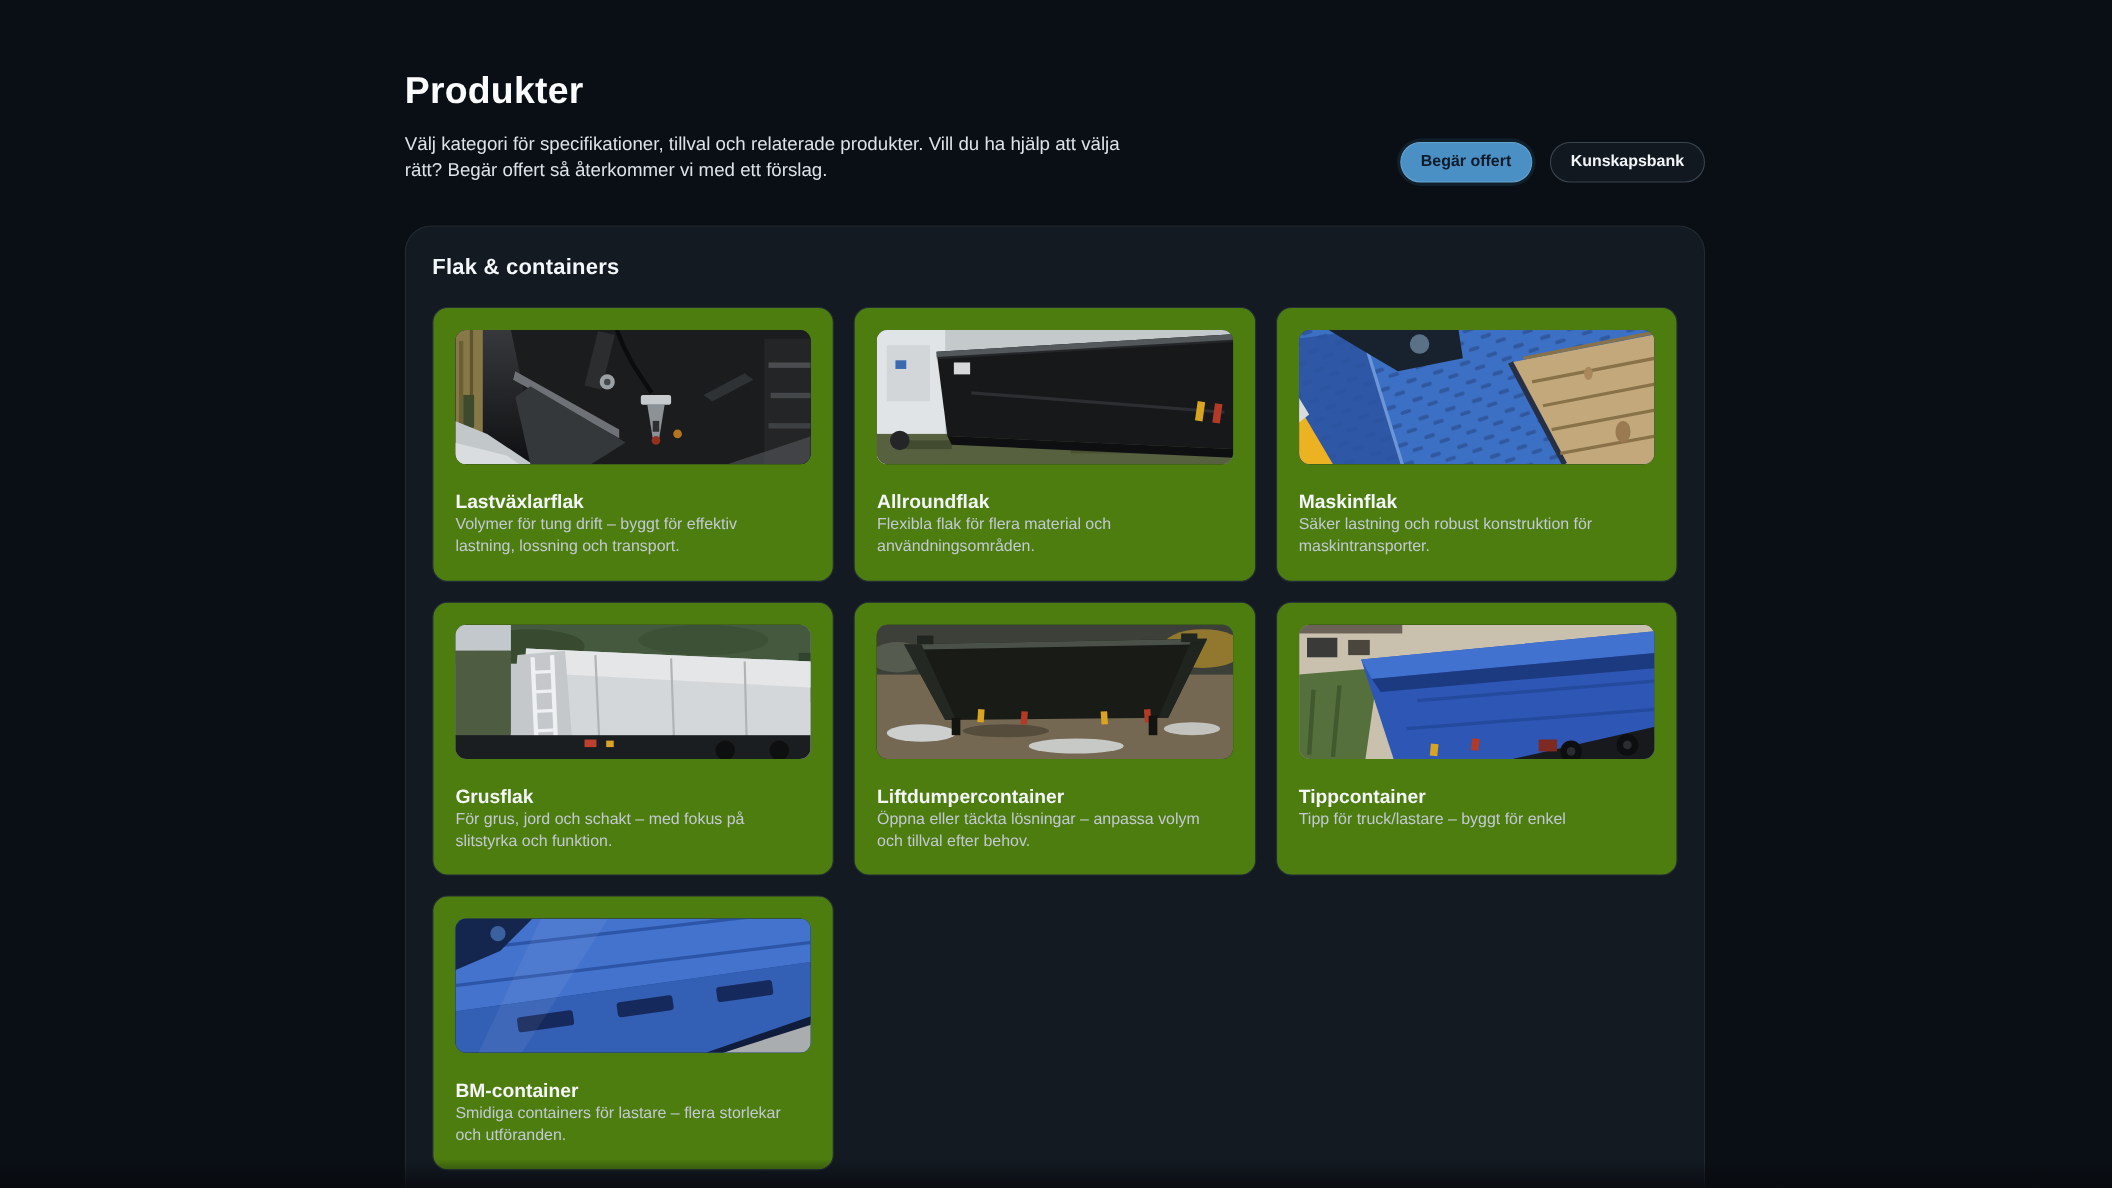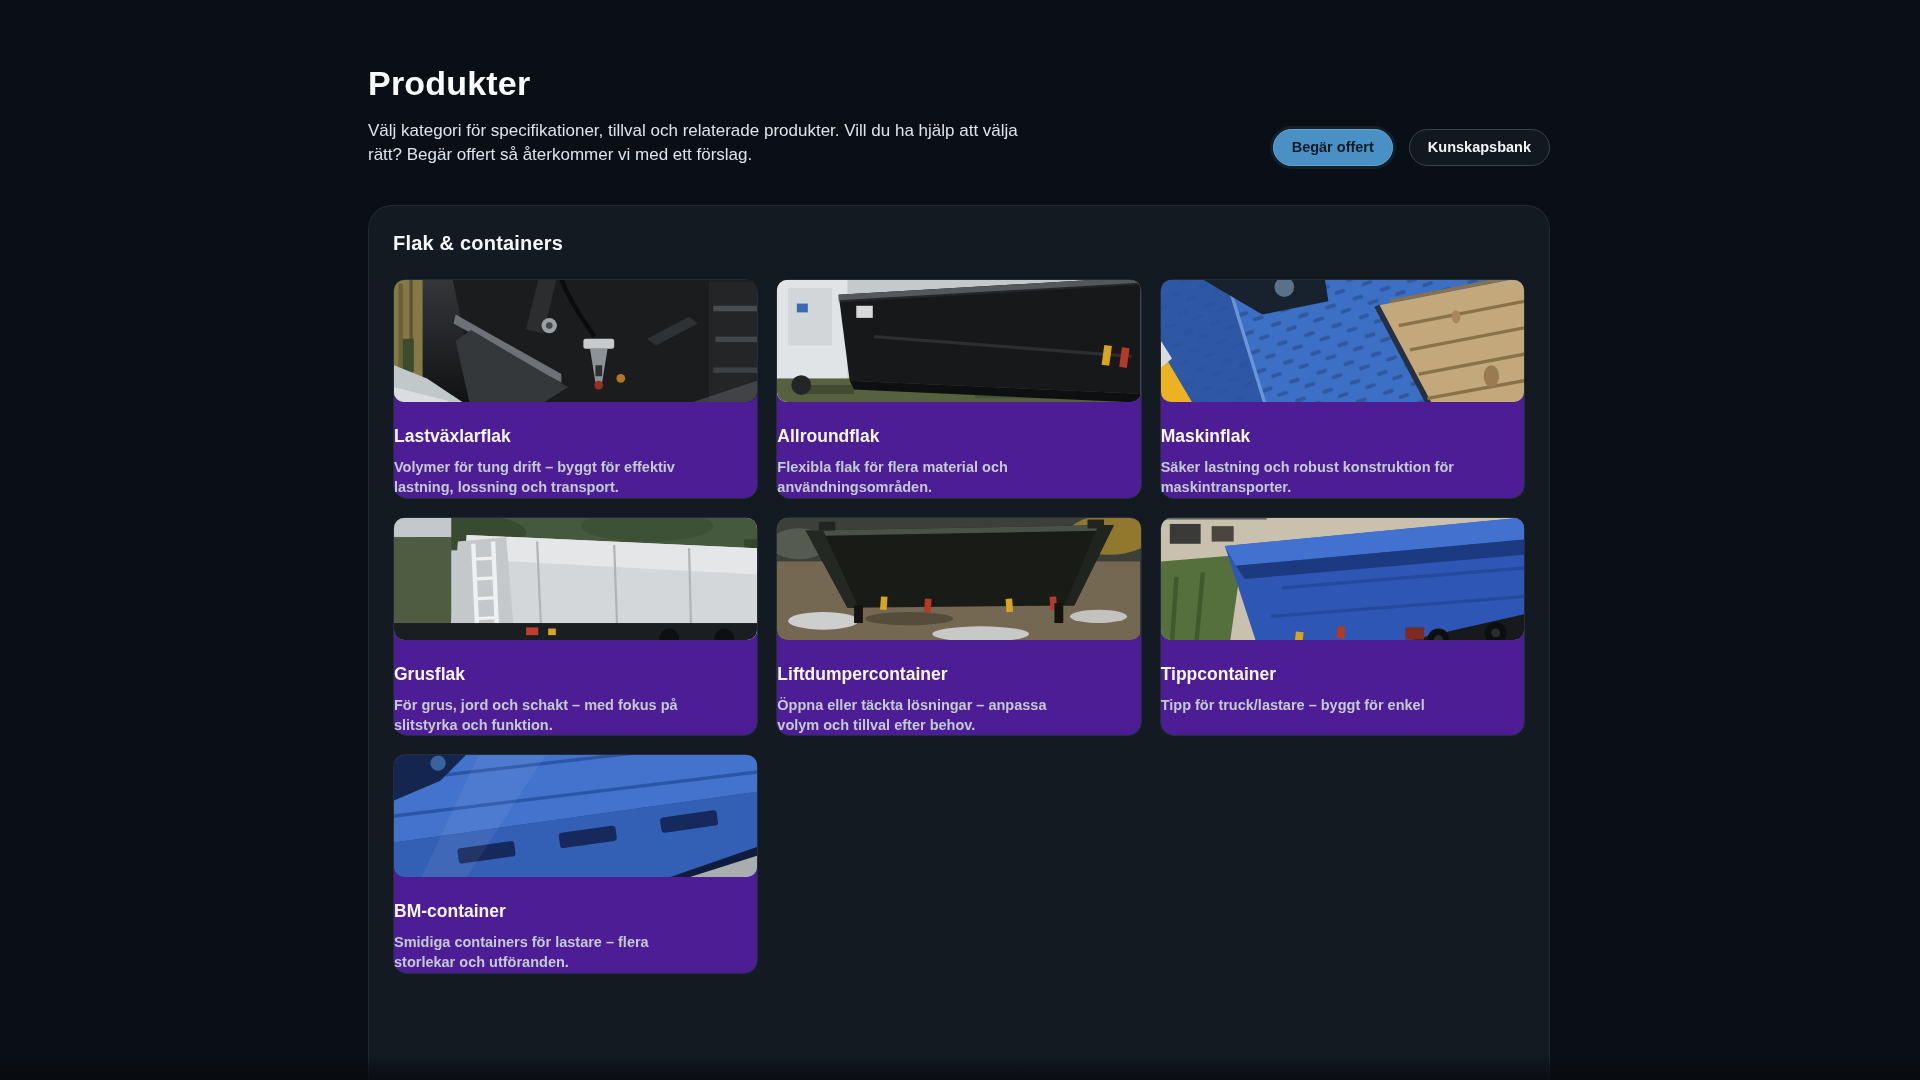--- a/index.html
+++ b/index.html
@@ -75,45 +75,44 @@
     color:#f4f7f9;
     letter-spacing:0.2px;
     margin-bottom:24px;
   }
   .cards-grid {
     display:grid;
     grid-template-columns:repeat(3, 1fr);
     gap:18px;
   }
   .card {
-    background:#4c1d95;
+    background:#4d7c0f;
     border:1px solid #242e38;
     border-radius:14px;
+    padding:20px;
     cursor:pointer;
   }
   .card-image {
     height:122px;
     border-radius:10px;
     overflow:hidden;
     background:#1a2027;
   }
   .card-image svg { width:100%; height:100%; display:block; }
   .card-title {
     margin-top:24px;
     font-size:17.5px;
     font-weight:700;
     color:#f4f6f8;
   }
   .card-desc {
-    margin-top:10px;
     font-size:14.5px;
     line-height:1.4;
     color:#c3cad2;
     max-width:300px;
-    font-weight:bold;
   }
   .bottom-fade {
     position:absolute;
     left:0; bottom:0;
     width:1920px; height:26px;
     background:linear-gradient(180deg, rgba(9,13,18,0) 0%, rgba(8,11,15,0.85) 100%);
     pointer-events:none;
   }
 </style>
 </head>

